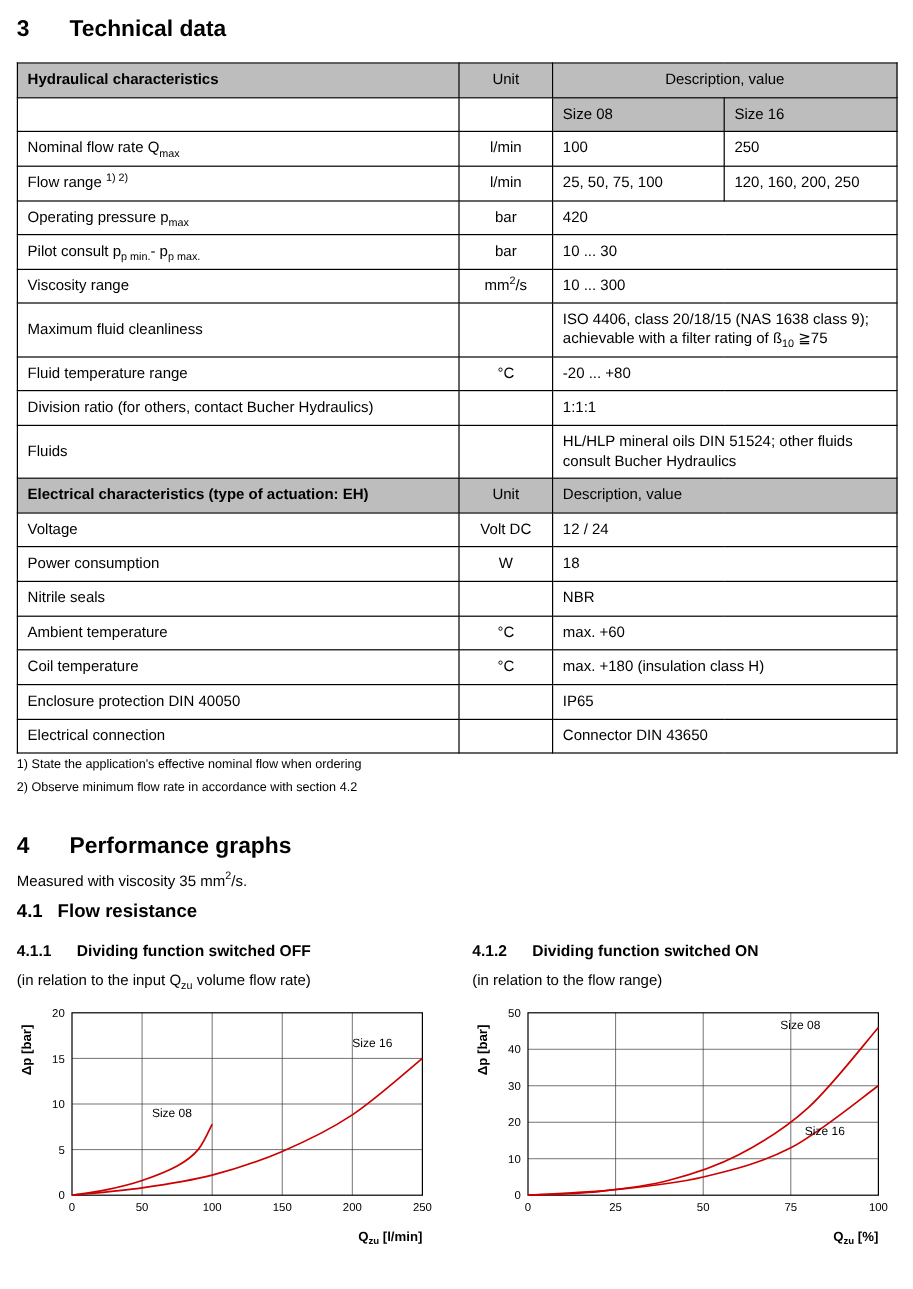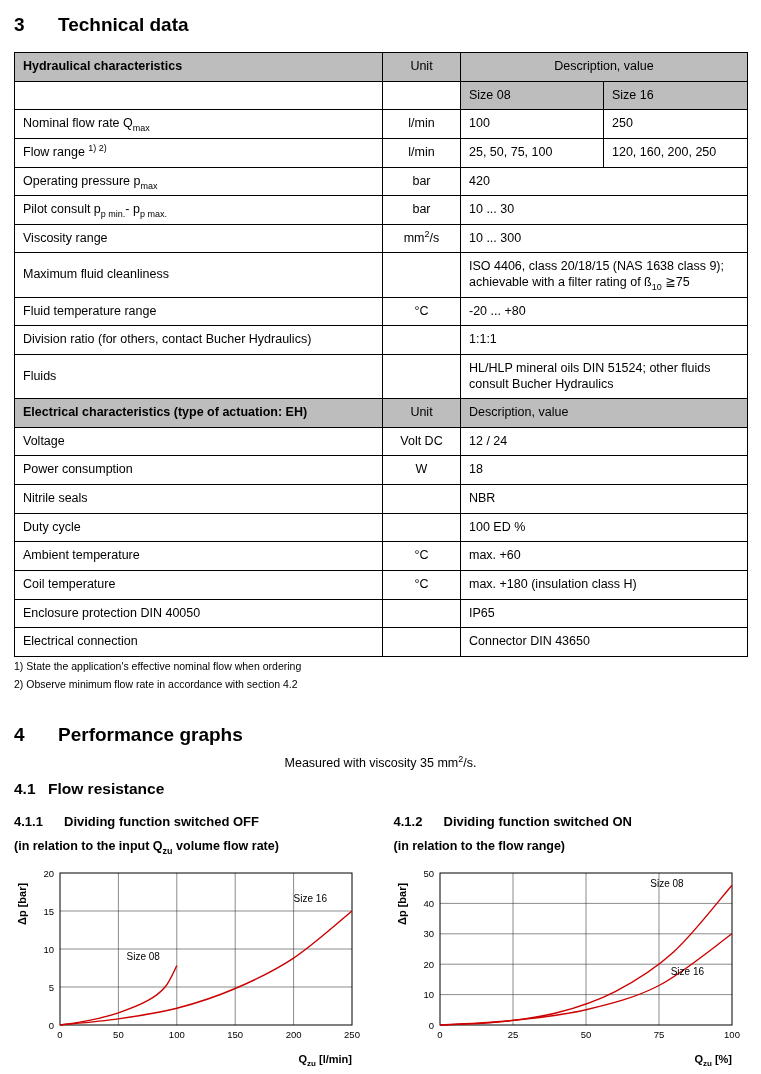--- a/index.html
+++ b/index.html
@@ -18,25 +18,25 @@
   table.tech { width:733px; border-collapse:collapse; font-size:12.5px; table-layout:fixed; }
   table.tech td, table.tech th { border:1px solid #000; padding:6px 8px; text-align:left; vertical-align:middle; line-height:1.25; font-weight:normal; }
   table.tech th.hdr { background:var(--hdr-bg,#bdbdbd); }
   table.tech th.bold { font-weight:bold; }
   table.tech .cu { text-align:center; }
   table.tech th.center { text-align:center; }
   table.tech .blank { background:#fff; }
   sub, sup { font-size:0.72em; line-height:0; }
 
   .footnotes { font-size:10.5px; line-height:1.75; }
-  .measured { font-size:12.5px; margin:8px 0 6px 0;text-align:center; }
+  .measured { font-size:12.5px; margin:8px 0 6px 0; }
 
   .graphs-row { display:flex; gap:26px; margin-top:6px; align-items:flex-start; }
   .graph-col { width:356px; }
-  .caption { font-size:12.5px; margin:0 0 10px 0;font-weight:bold; }
+  .caption { font-size:12.5px; margin:0 0 10px 0; }
   svg.chart { display:block; width:352px; height:206px; margin-top:8px; }
   .tick { font-size:9.5px; fill:#000; font-family:"Liberation Sans", sans-serif; }
   .axlabel { font-size:11px; font-weight:bold; fill:#000; font-family:"Liberation Sans", sans-serif; }
   .slabel { font-size:10px; fill:#000; font-family:"Liberation Sans", sans-serif; }
 </style>
 </head>
 <body>
 
 <div class="page">
 
@@ -129,25 +129,20 @@
         </tr>
         <tr>
           <td class="c1">Power consumption</td>
           <td class="cu">W</td>
           <td class="cv" colspan="2">18</td>
         </tr>
         <tr>
           <td class="c1">Nitrile seals</td>
           <td class="cu"></td>
           <td class="cv" colspan="2">NBR</td>
-        </tr>
-        <tr>
-          <td class="c1">Duty cycle</td>
-          <td class="cu"></td>
-          <td class="cv" colspan="2">100 ED %</td>
         </tr>
         <tr>
           <td class="c1">Ambient temperature</td>
           <td class="cu">°C</td>
           <td class="cv" colspan="2">max. +60</td>
         </tr>
         <tr>
           <td class="c1">Coil temperature</td>
           <td class="cu">°C</td>
           <td class="cv" colspan="2">max. +180 (insulation class H)</td>

